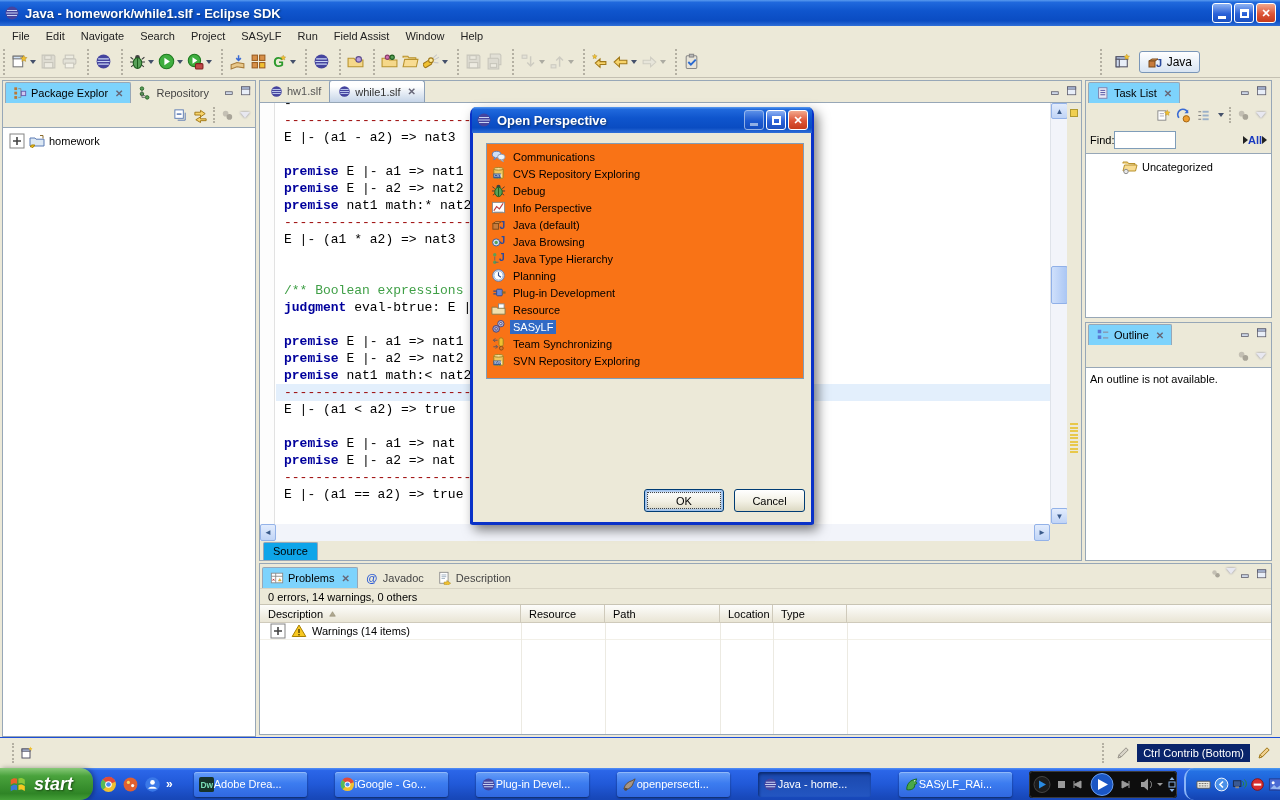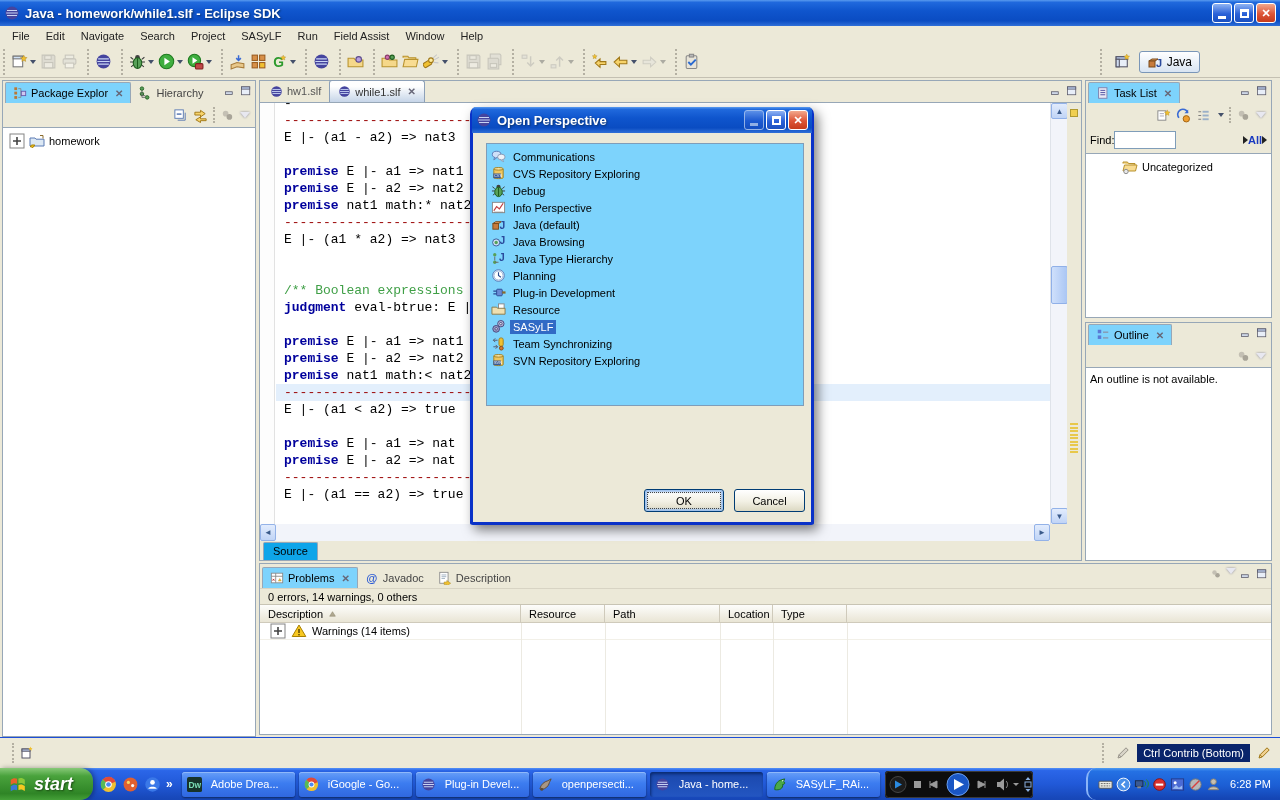--- a/index.html
+++ b/index.html
@@ -101,33 +101,33 @@
 #status-right{margin-left:auto;display:flex;align-items:center;gap:6px}
 #ctrl-contrib{background:#09246b;color:#fff;padding:3px 6px}
 
 #taskbar{position:absolute;left:0;top:768px;width:1280px;height:32px;background:linear-gradient(180deg,#5391f6 0%,#2b66e8 8%,#2159d8 50%,#1747b8 96%);display:flex;align-items:center;z-index:6}
 #startbtn{height:32px;flex:none;background:linear-gradient(180deg,#88c978 0%,#49a23c 25%,#2f8526 80%,#45a038 100%);border-radius:0 13px 13px 0;display:flex;align-items:center;gap:6px;padding:0 20px 0 8px;color:#fff;font-style:italic;font-weight:bold;font-size:18px;text-shadow:1px 1px 2px #1a4a12;box-shadow:2px 0 5px rgba(0,0,0,.35)}
 #startbtn .ic svg{width:20px;height:20px}
 .qlaunch{display:flex;align-items:center;gap:5px;padding:0 7px;color:#fff}
 .qlaunch .ic svg{width:17px;height:17px}
 .chev{color:#fff;font-weight:bold;font-size:12px}
 #tasks{display:flex;align-items:center}
-.tsk{width:113px;height:25px;margin:0 2px;border-radius:3px;background:linear-gradient(180deg,#679ef8,#3c7cf0 45%,#3068e0);box-shadow:inset 0 1px 0 #8fb8fa,0 1px 2px #102a60;display:flex;align-items:center;gap:9px;padding:0 5px;color:#fff;white-space:nowrap;overflow:hidden}
+.tsk{width:113px;height:25px;margin:0 14px;border-radius:3px;background:linear-gradient(180deg,#679ef8,#3c7cf0 45%,#3068e0);box-shadow:inset 0 1px 0 #8fb8fa,0 1px 2px #102a60;display:flex;align-items:center;gap:0;padding:0 5px;color:#fff;white-space:nowrap;overflow:hidden}
 .tsk.on{background:linear-gradient(180deg,#1b48ac,#2356c2);box-shadow:inset 1px 2px 3px #0a2a70}
 .tsk .ic svg{width:15px;height:15px;flex:none}
 #wmpbar{margin:0 3px;flex:none;display:flex;align-items:center}
 #tray{margin-left:auto;height:32px;display:flex;align-items:center;gap:3px;padding:0 9px 0 10px;background:linear-gradient(180deg,#4e9bf2 0%,#2471e4 10%,#1c5ed4 55%,#1445b4 96%);border-left:2px solid #8ab4f8;border-radius:10px 0 0 10px}
 #tray .ic svg{width:15px;height:15px}
 #clock{color:#fff;margin-left:6px;font-size:11px}
 
 #dialog{position:absolute;left:470px;top:107px;width:344px;height:418px;background:#ece9d8;border:3px solid #0a32c8;border-top:none;border-radius:7px 7px 3px 3px;box-shadow:4px 5px 12px rgba(0,0,0,.5);z-index:10}
 #dtitle{height:26px;border-radius:4px 4px 0 0;display:flex;align-items:center;padding:0 4px;color:#fff;margin:0 -1px}
 #dtitle .dtext{font-weight:bold;font-size:13px;text-shadow:1px 1px 2px #08306a;margin-left:5px;flex:1}
 .dim{opacity:.55}
-#plist{position:absolute;left:13px;top:36px;width:318px;height:263px;background:#7dd3fc;border:1px solid #7f9db9;padding:4px 2px;overflow:hidden}
+#plist{position:absolute;left:13px;top:36px;width:318px;height:236px;background:#f97316;border:1px solid #7f9db9;padding:4px 2px;overflow:hidden}
 .pitem{height:17px;display:flex;align-items:center;gap:4px;padding-left:2px;white-space:nowrap}
 .pitem .ic svg{width:15px;height:15px}
 .pitem .lbl{padding:1px 3px}
 .pitem.sel .lbl{background:#316ac5;color:#fff}
 .xpbtn{position:absolute;height:23px;border:1px solid #003c74;border-radius:3px;background:linear-gradient(180deg,#ffffff,#f2f0e4 55%,#dcd8c2);display:flex;align-items:center;justify-content:center;color:#000;font-size:11px}
 #okbtn{left:171px;top:382px;width:80px;box-shadow:inset 0 0 2px 2px #9cc0ee;outline:1px dotted #444;outline-offset:-4px}
 #cancelbtn{left:261px;top:382px;width:71px}
 </style>
 </head>
 <body>
@@ -435,21 +435,21 @@
       </span>
       <span class="vtab">
         <span class="ic">
             <svg viewBox="0 0 16 16">
               <circle cx="4.5" cy="3" r="2" fill="#58a058" stroke="#1c5c1c"></circle>
               <circle cx="4.5" cy="9" r="2" fill="#58a058" stroke="#1c5c1c"></circle>
               <circle cx="10.5" cy="13" r="2" fill="#58a058" stroke="#1c5c1c"></circle>
               <path d="M4.5 5v8h4M4.5 11h4" stroke="#666" fill="none"></path>
             </svg>
           </span>
-        <span>Hierarchy</span>
+        <span>Repository</span>
       </span>
       <span class="pmbtns">
         <span class="ic">
             <svg viewBox="0 0 16 16">
               <rect x="2" y="9" width="9" height="3.5" fill="#cfd8e8" stroke="#556"></rect>
             </svg>
           </span>
         <span class="ic">
             <svg viewBox="0 0 16 16">
               <rect x="2" y="2.5" width="11" height="10.5" fill="#e8eef8" stroke="#556"></rect>

